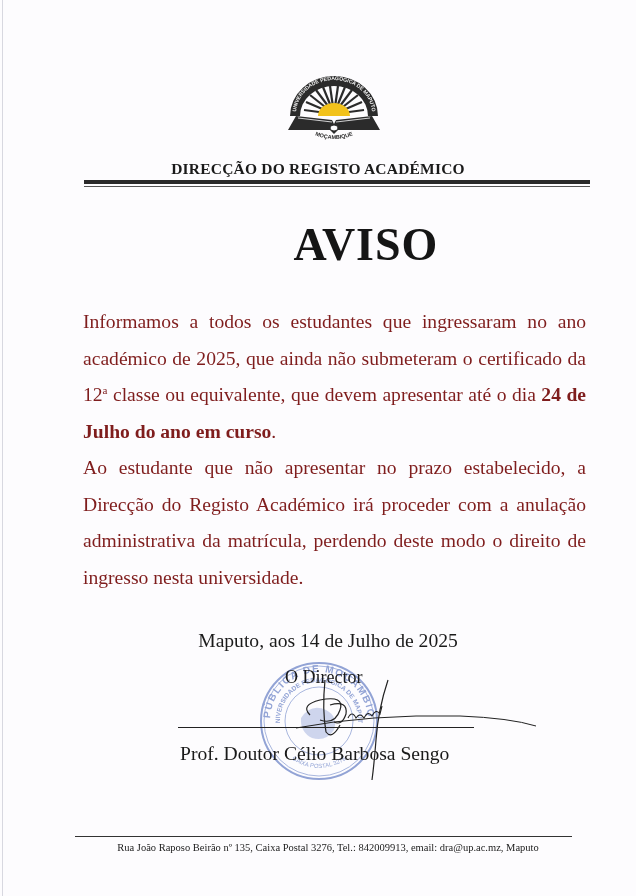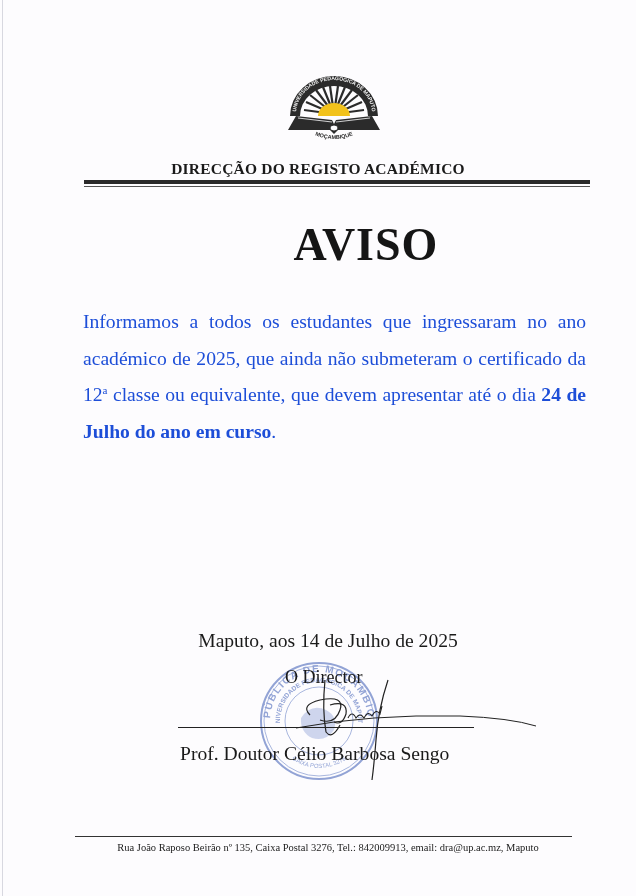--- a/index.html
+++ b/index.html
@@ -36,21 +36,21 @@
       position: absolute; left: 0; width: 636px; top: 218px;
       text-align: center;
       font-size: 46px; font-weight: bold; letter-spacing: 1px;
       color: #151515;
       padding-left: 48px;
     }
     .body-text {
       position: absolute; left: 83px; width: 503px; top: 304px;
       font-size: 19.6px; line-height: 36.5px;
       text-align: justify;
-      color: #1d4ed8;
+      color: #7f1d1d;
       font-family: Liberation Serif, serif;
     }
     .body-text p { margin: 0; }
     .body-text b { font-weight: bold; }
     sup { font-size: 11px; vertical-align: 7px; line-height: 0; }
     .date-line {
       position: absolute; left: 0; width: 636px; top: 618px;
       text-align: center; font-size: 19.6px; padding-left: 20px; box-sizing: border-box; margin-top: 12px;
     }
     .stamp {
@@ -122,20 +122,21 @@
 </svg>
 
 <div class="dept-title">DIRECÇÃO DO REGISTO ACADÉMICO</div>
 <div class="dept-rule"></div>
 <div class="dept-rule-thin"></div>
 
 <div class="notice-title">AVISO</div>
 
 <div class="body-text">
   <p><span>Informamos a todos os estudantes que ingressaram no ano académico de 2025, que ainda não submeteram o certificado da 12</span><sup>a</sup><span> classe ou equivalente, que devem apresentar até o dia </span><b>24 de Julho do ano em curso</b><span>.</span></p>
+  <p>Ao estudante que não apresentar no prazo estabelecido, a Direcção do Registo Académico irá proceder com a anulação administrativa da matrícula, perdendo deste modo o direito de ingresso nesta universidade.</p>
 </div>
 
 <div class="date-line">Maputo, aos 14 de Julho de 2025</div>
 
 <svg class="stamp" viewBox="0 0 126 126">
   <defs>
     <path id="stampOuter" d="M 14 63 A 49 49 0 1 1 112 63"></path>
     <path id="stampInner" d="M 24 63 A 39 39 0 1 1 102 63"></path>
     <path id="stampBottom" d="M 28 96 Q 63 124 98 96"></path>
   </defs>

